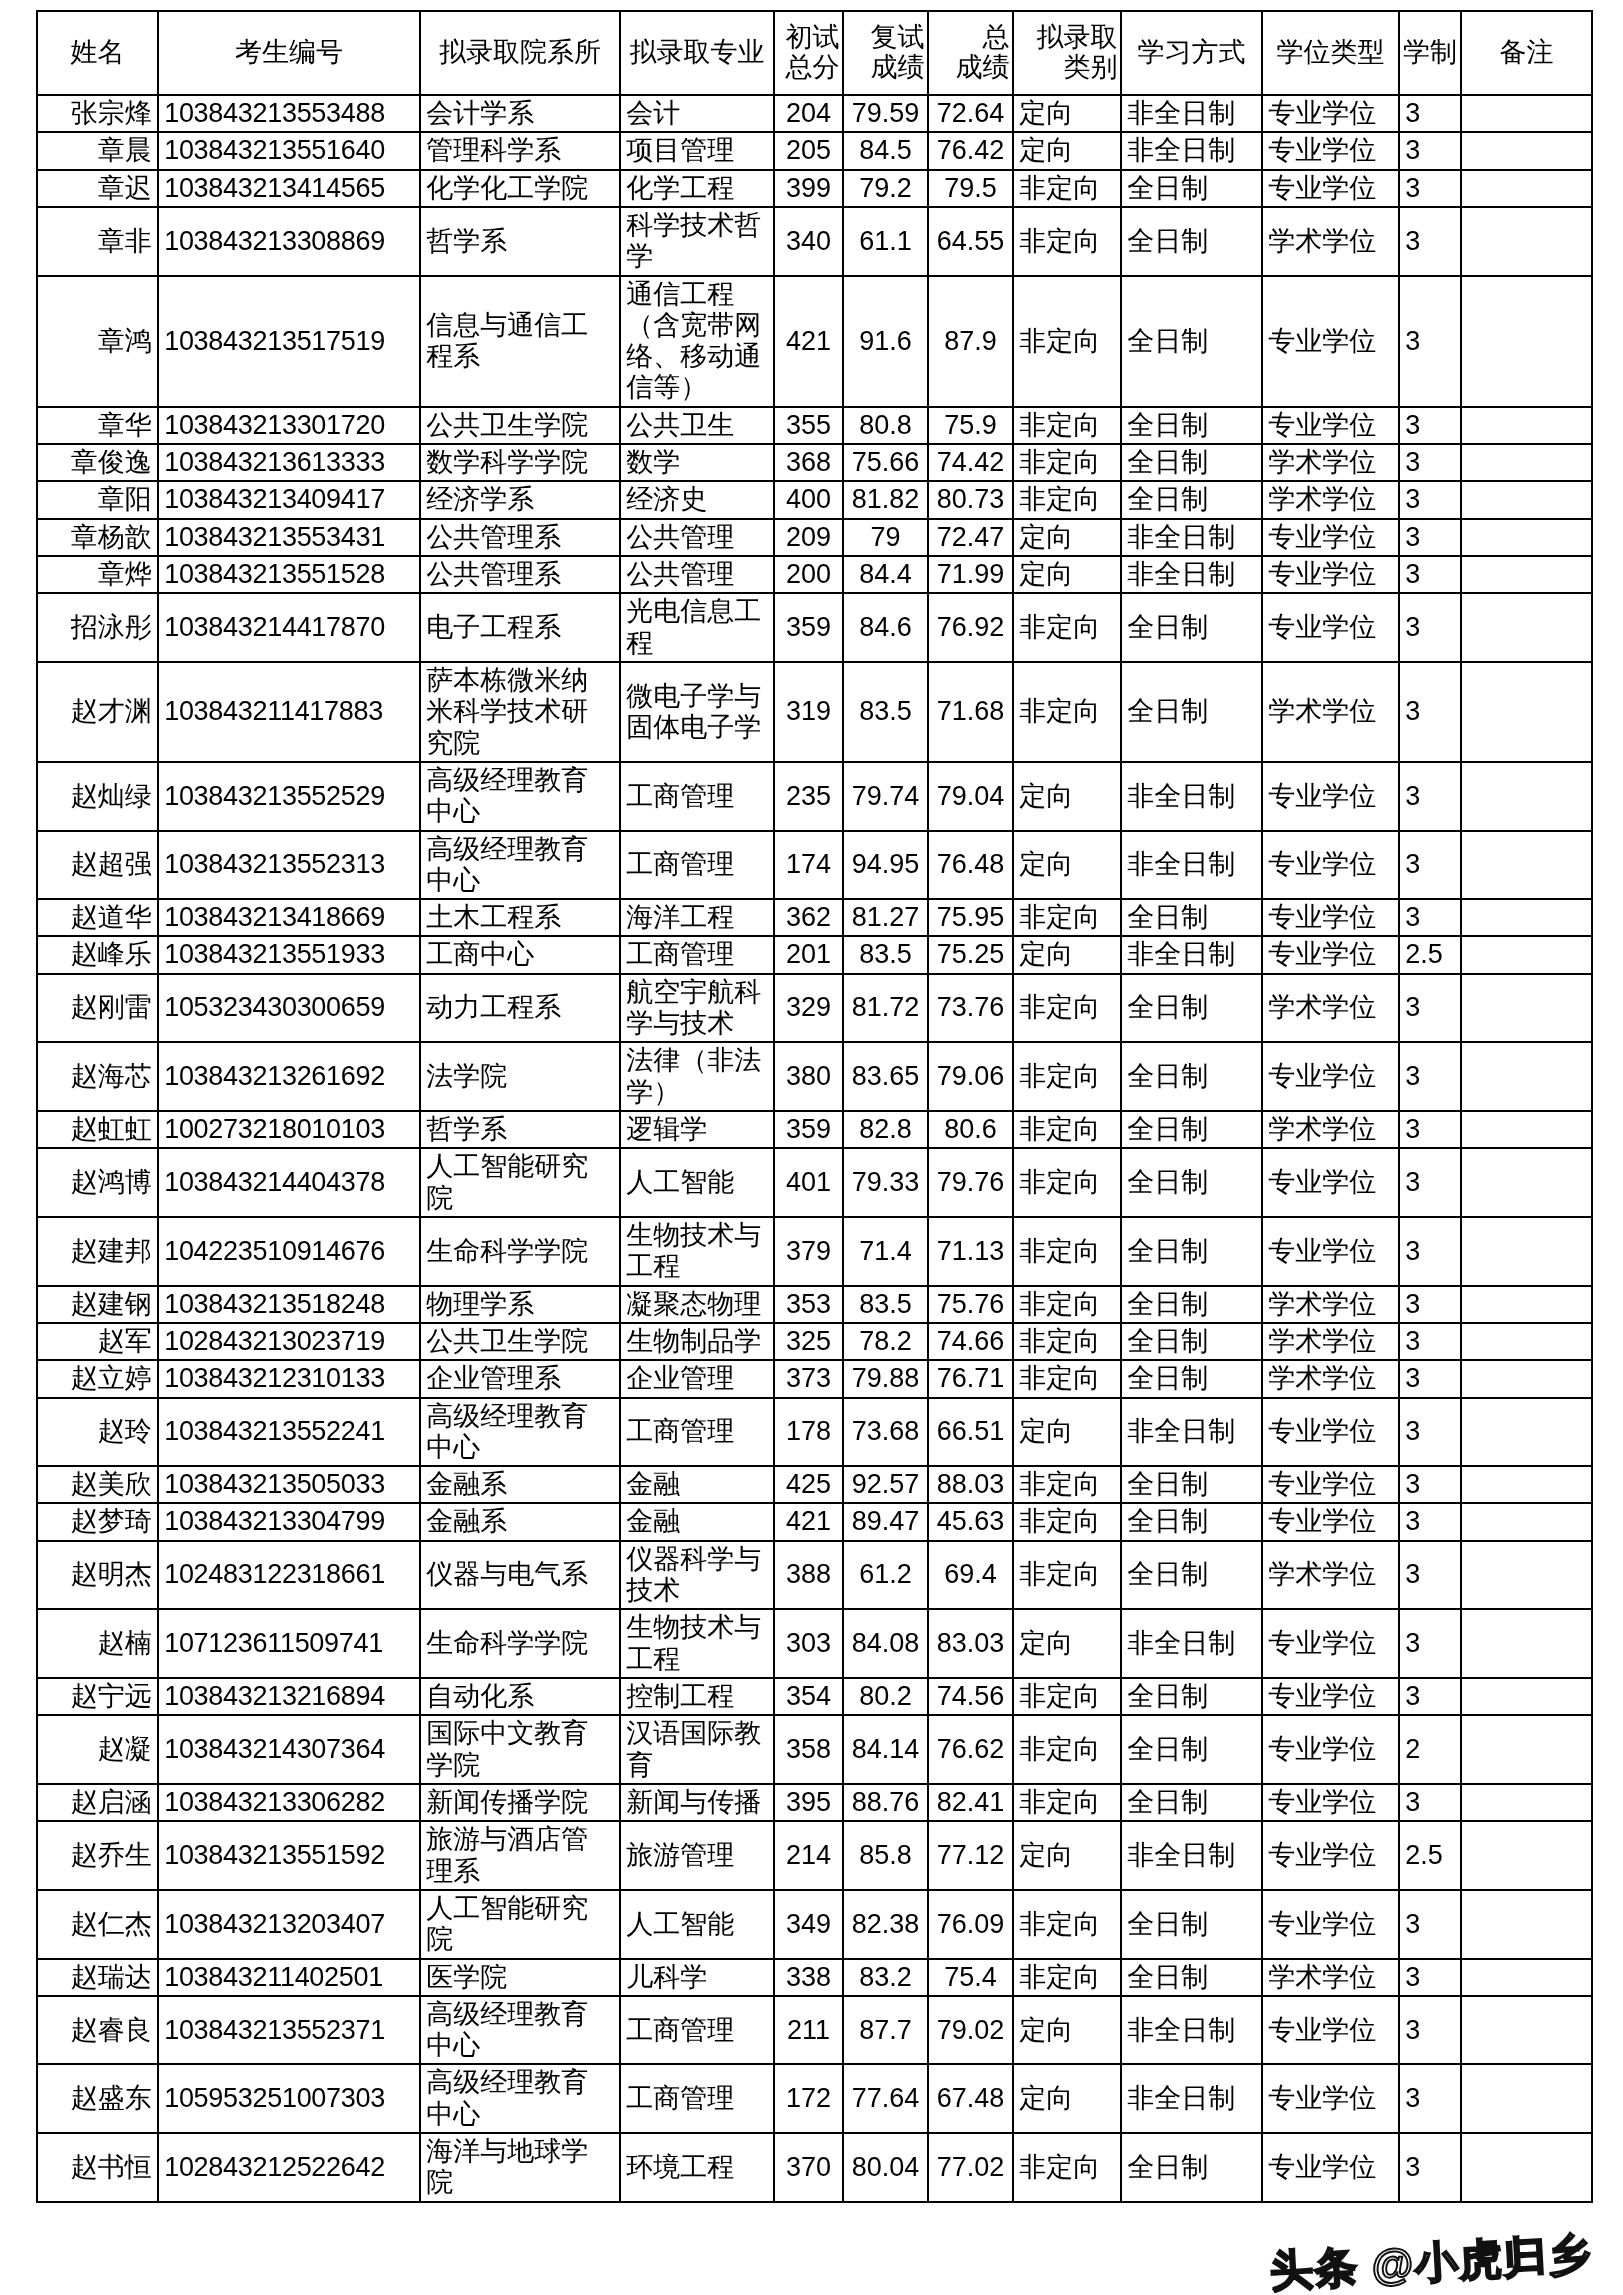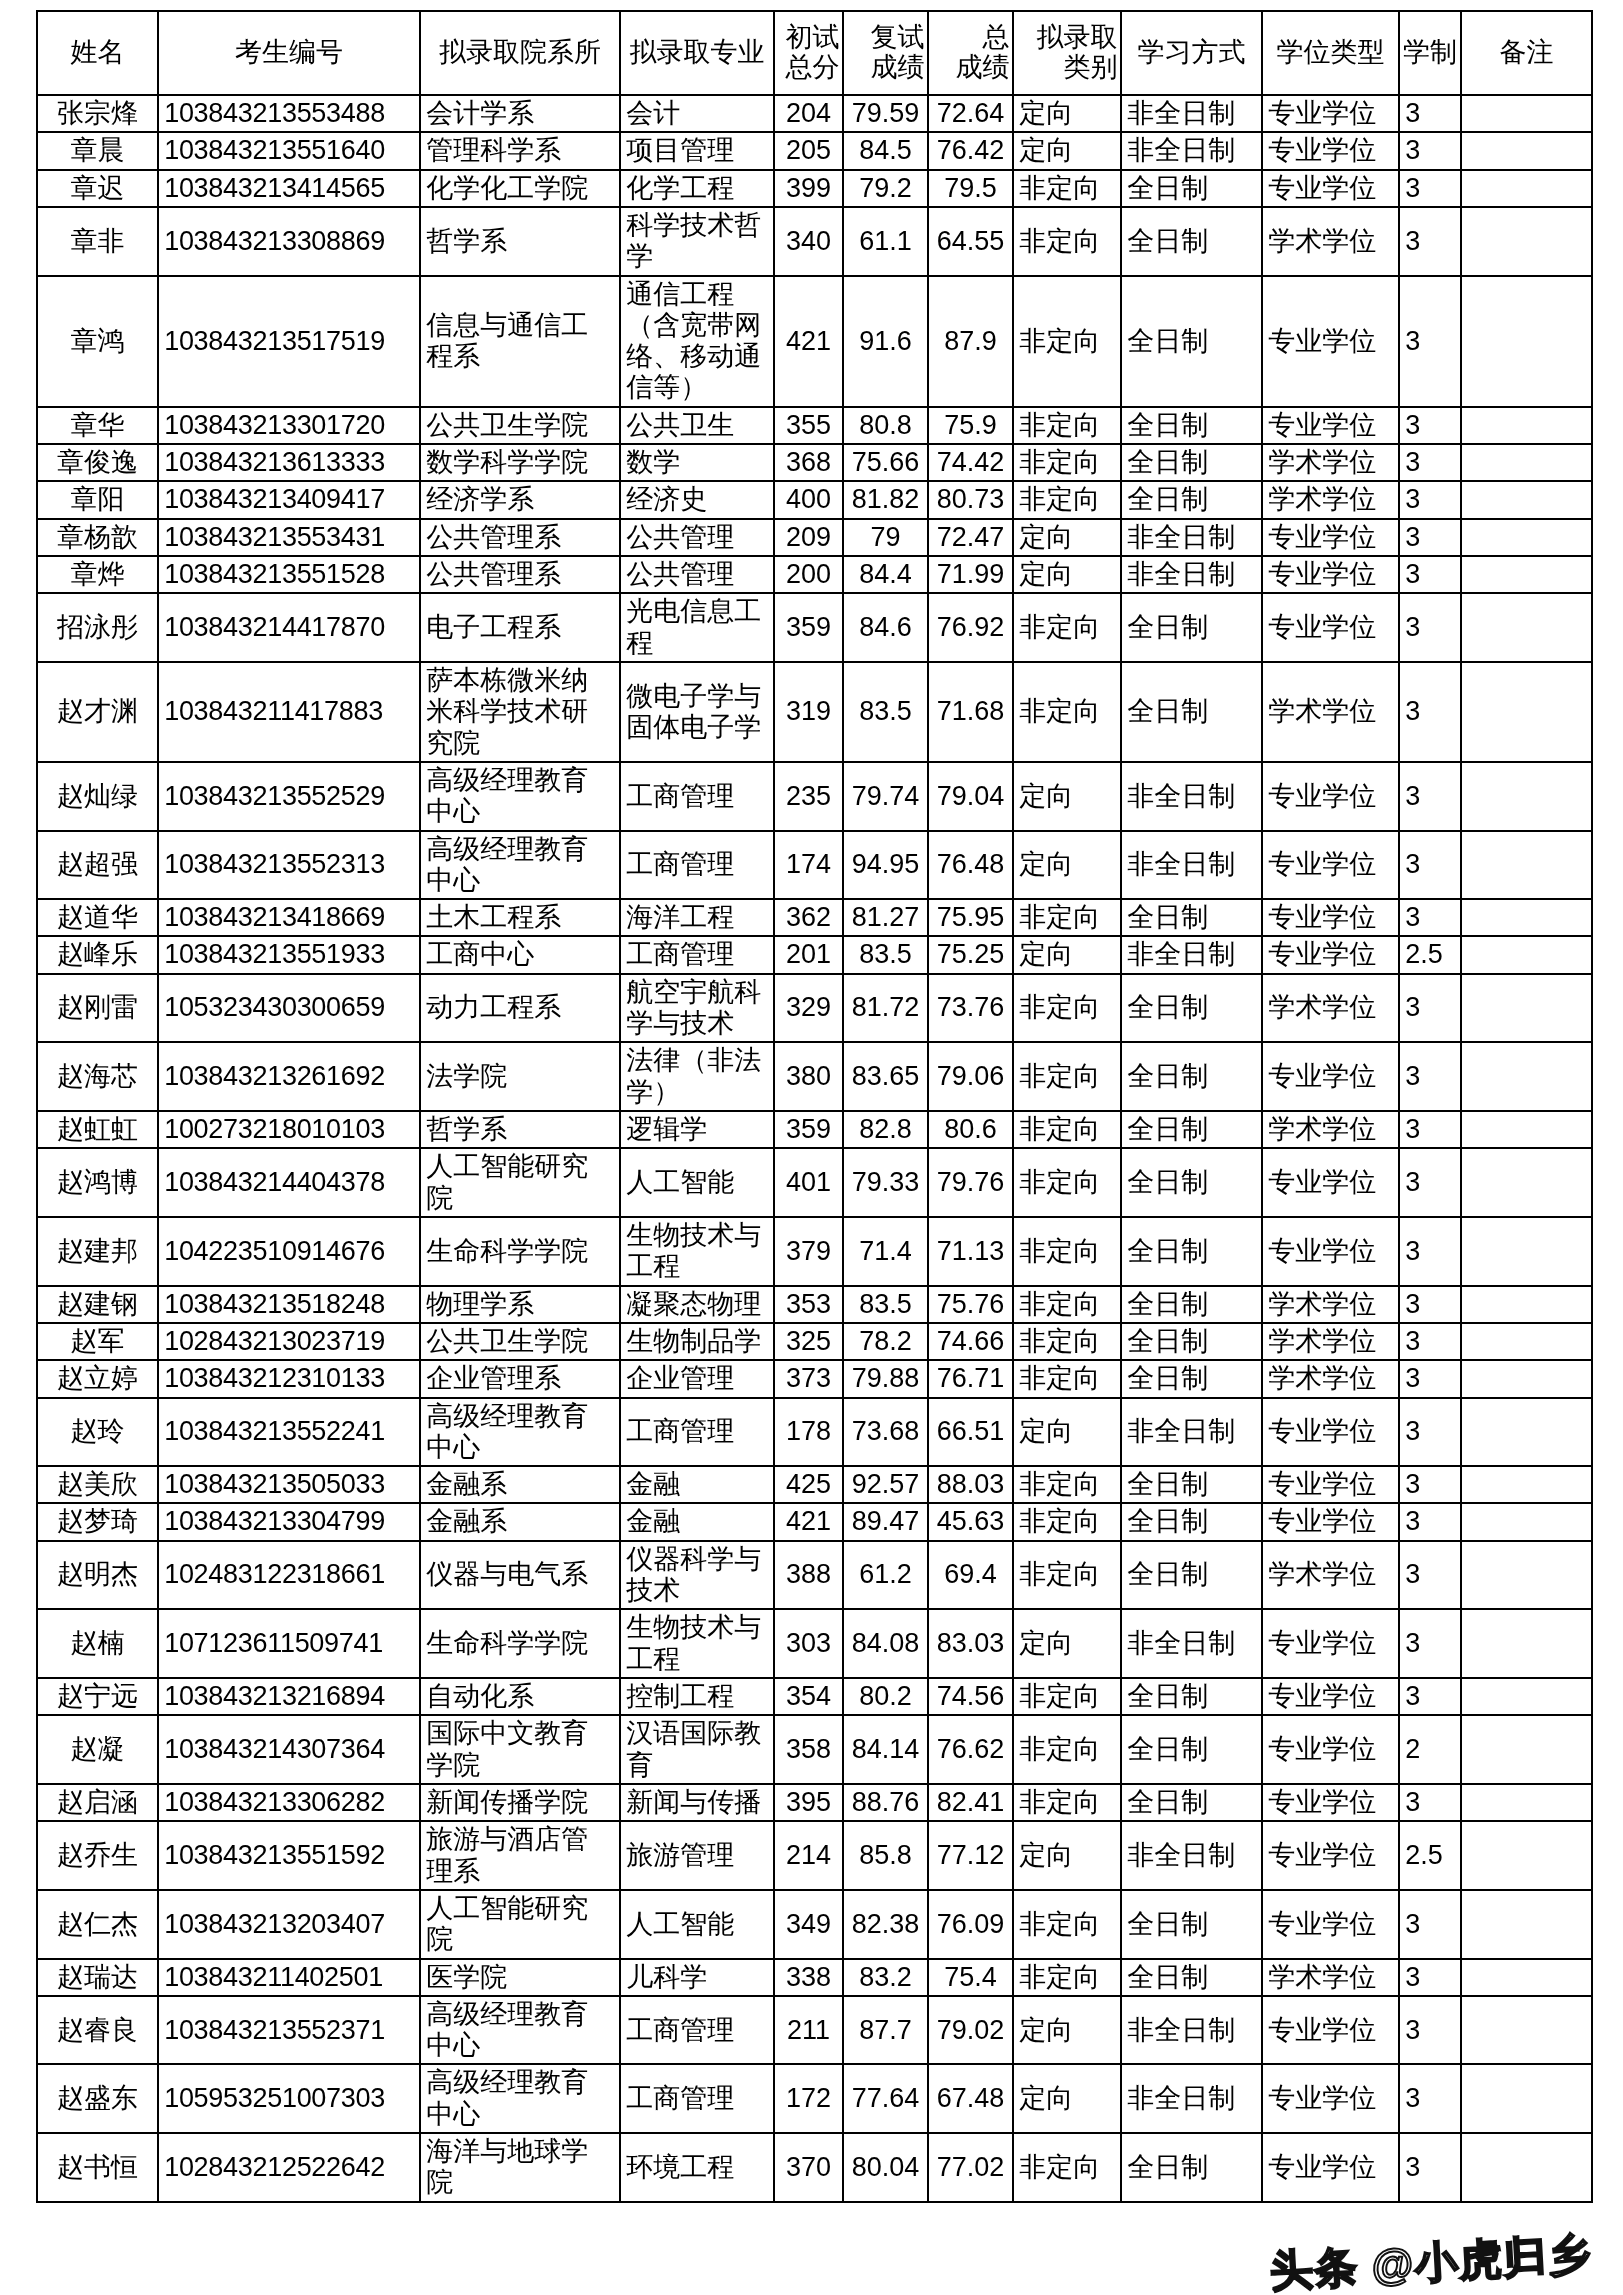--- a/index.html
+++ b/index.html
@@ -64,21 +64,21 @@
   table.admit thead th .stack {
     display: block;
     line-height: 1.1;
     text-align: right;
   }
 
   table.admit td.num {
     text-align: center;
   }
   table.admit td.name {
-    text-align: center;
+    text-align: right;
     white-space: nowrap;
   }
   table.admit td.id {
     text-align: left;
     letter-spacing: -0.3px;
     white-space: nowrap;
   }
   table.admit td.years {
     text-align: left;
   }

